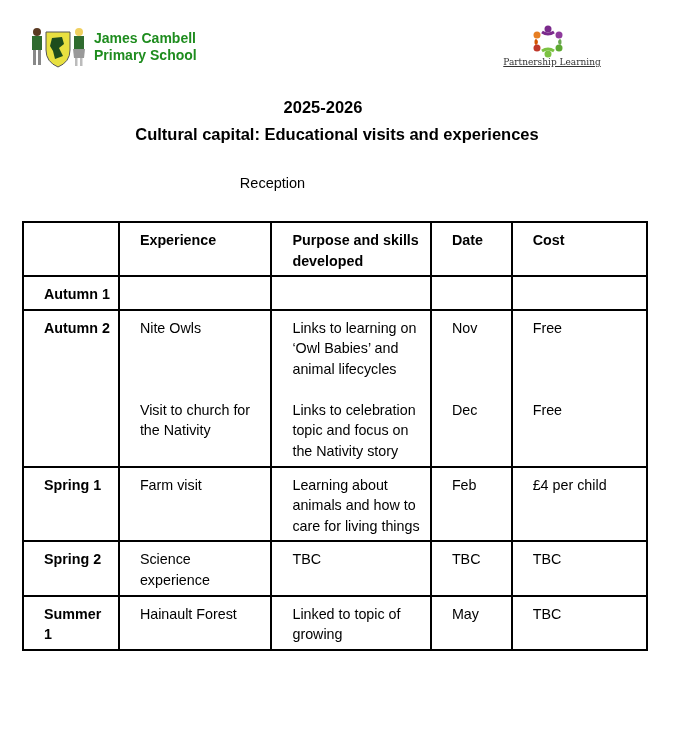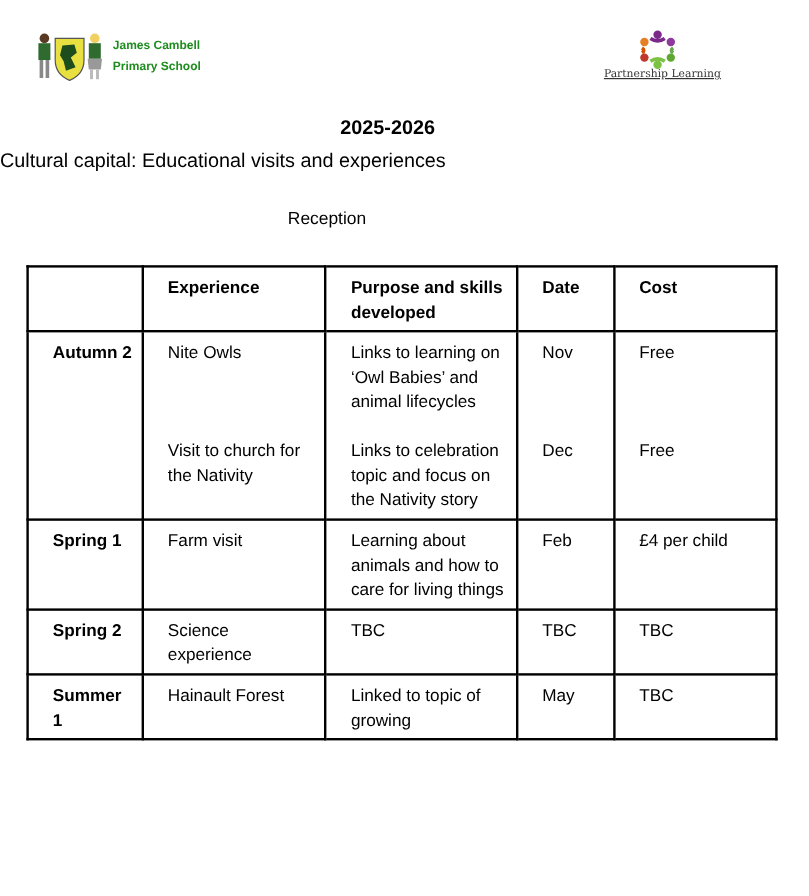--- a/index.html
+++ b/index.html
@@ -1,28 +1,28 @@
 <!DOCTYPE html>
 <html><head>
 <meta charset="utf-8">
 <style>
   html, body { margin: 0; padding: 0; background: #ffffff; }
   body { width: 674px; height: 747px; position: relative; overflow: hidden;
          font-family: "Liberation Sans", sans-serif; color: #000; }
   .school-logo { position: absolute; left: 28px; top: 26px; width: 60px; height: 42px; }
   .school-name { position: absolute; left: 94px; top: 30px; color: #1e8c1e;
-                 font-weight: bold; font-size: 10px; line-height: 17px;
+                 font-weight: bold; font-size: 14px; line-height: 17px;
                  font-family: "Liberation Sans", sans-serif; }
   .partner-logo { position: absolute; left: 528px; top: 24px; width: 40px; height: 36px; }
   .partner-name { position: absolute; left: 490px; top: 57px; width: 124px; text-align: center;
                   font-family: "DejaVu Serif", serif; font-size: 9px; color: #333; text-decoration: underline; }
   .year { position: absolute; left: 0; width: 646px; top: 98px; text-align: center;
           font-weight: bold; font-size: 16.5px; }
-  .title { position: absolute; left: 0; width: 674px; top: 125px; 
-           font-weight: normal; font-size: 16.5px; }
+  .title { position: absolute; left: 0; width: 674px; top: 125px; text-align: center;
+           font-weight: bold; font-size: 16.5px; }
   .subtitle { position: absolute; left: 0; width: 545px; top: 175px; text-align: center;
               font-size: 14.5px; }
   table.visits { position: absolute; left: 22px; top: 221px; border-collapse: collapse;
                  width: 626px; font-size: 14.3px; line-height: 20.6px; }
   table.visits td, table.visits th { border: 2px solid #000; vertical-align: top;
                  padding: 7px 6px 4px 20px; text-align: left; font-weight: normal; }
   table.visits th { font-weight: bold; }
   table.visits td.term { font-weight: bold; }
   col.c1 { width: 96px; } col.c2 { width: 153px; } col.c3 { width: 160px; }
   col.c4 { width: 81px; } col.c5 { width: 136px; }
@@ -84,20 +84,27 @@
   <thead>
     <tr>
       <th></th>
       <th>Experience</th>
       <th>Purpose and skills developed</th>
       <th>Date</th>
       <th>Cost</th>
     </tr>
   </thead>
   <tbody>
+    <tr style="height:33px">
+      <td class="term">Autumn 1</td>
+      <td></td>
+      <td></td>
+      <td></td>
+      <td></td>
+    </tr>
     <tr>
       <td class="term">Autumn 2</td>
       <td>
         <div style="height:62px">Nite Owls</div>
         <div class="entry-gap"></div>
         <div>Visit to church for the Nativity</div>
       </td>
       <td>
         <div style="height:62px">Links to learning on ‘Owl Babies’ and animal lifecycles</div>
         <div class="entry-gap"></div>

